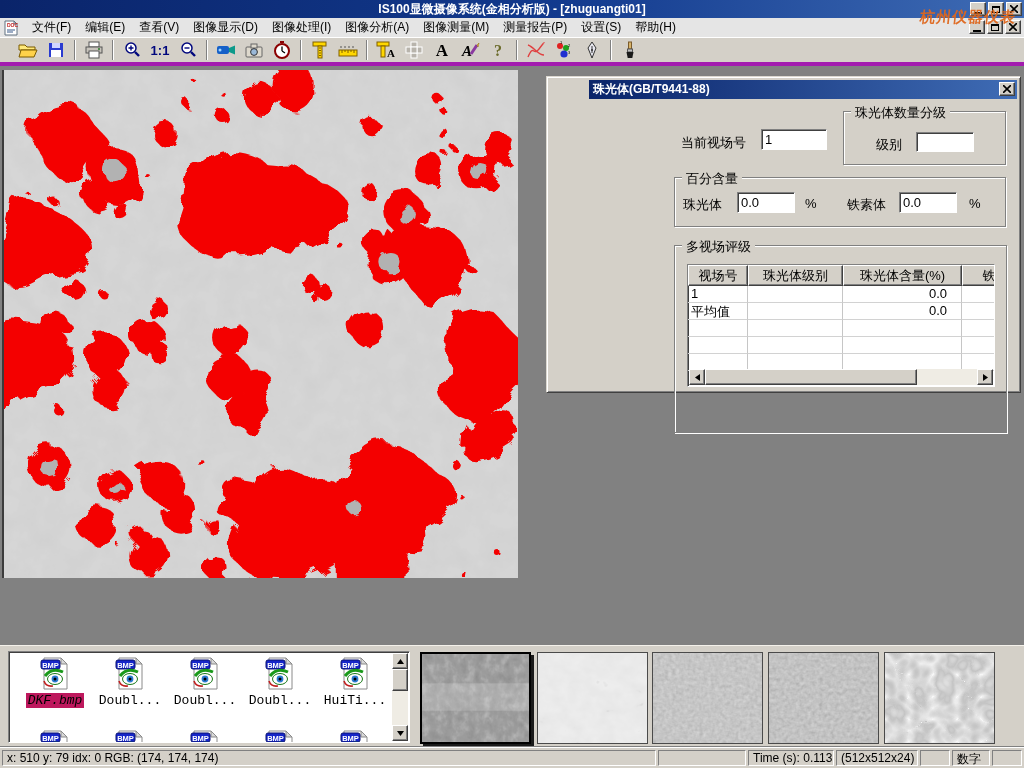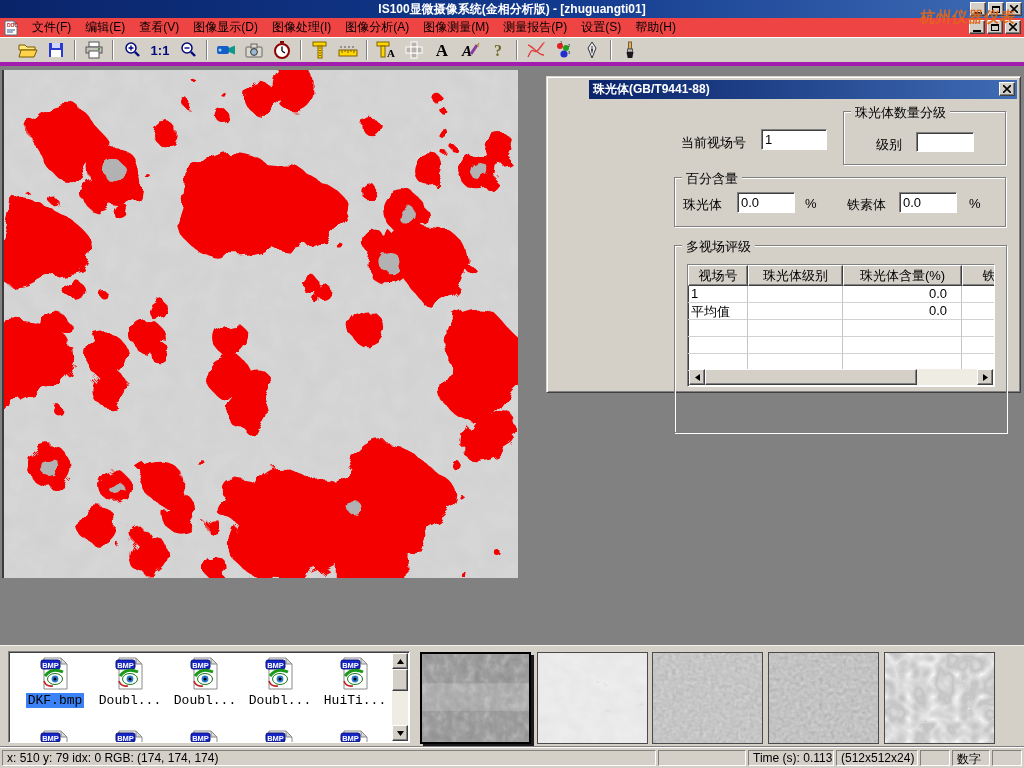--- a/index.html
+++ b/index.html
@@ -17,21 +17,21 @@
   .titlebar{position:absolute;left:0;top:0;width:1024px;height:18px;
     background:linear-gradient(90deg,#0a246a 0%,#123a8e 55%,#3f6cb5 100%);
     display:flex;align-items:center;color:#fff;font-weight:bold;font-size:12px;flex-direction:column;}
   .titlebar .appicon{width:16px;height:14px;margin:0 4px 0 2px;}
   .winbtns{position:absolute;right:2px;top:2px;display:flex;gap:2px;}
   .wbtn{width:16px;height:14px;display:flex;align-items:center;justify-content:center;}
   .glyph-min{width:8px;height:2px;background:#000;margin-top:7px;}
   .glyph-restore{width:8px;height:7px;border:1px solid #000;border-top:2px solid #000;background:#d4d0c8;}
 
   
-  .menubar{position:absolute;left:0;top:18px;width:1024px;height:20px;background:#ef4444;
+  .menubar{position:absolute;left:0;top:18px;width:1024px;height:20px;background:#e5e5e5;
     display:flex;align-items:center;border-bottom:1px solid #fff;}
   .docicon{width:16px;height:16px;margin:0 6px 0 3px;}
   .mitem{padding:2px 7px;white-space:nowrap;}
   .mdibtns{position:absolute;right:3px;top:2px;display:flex;gap:2px;}
 
   .watermark{position:absolute;right:8px;top:8px;z-index:60;color:#df671d;
     font-size:15px;font-weight:bold;transform:skewX(-6deg);letter-spacing:1px;opacity:.95;}
 
   
   .toolbar{position:absolute;left:0;top:38px;width:1024px;height:28px;background:#d4d0c8;
@@ -78,21 +78,21 @@
   .hthumb{width:212px;height:16px;flex:none;}
 
   
   .filepanel{position:absolute;left:0;top:645px;width:1024px;height:101px;background:#d4d0c8;
     border-top:1px solid #f4f1ea;}
   .filelist{position:absolute;left:8px;top:5px;width:402px;height:92px;background:#fff;
     border:1px solid;border-color:#808080 #fff #fff #808080;box-shadow:inset 1px 1px 0 #404040;overflow:hidden;}
   .fitem{position:absolute;width:72px;text-align:center;}
   .fitem svg{width:36px;height:34px;}
   .fname{font-family:"Liberation Mono",monospace;font-size:13px;white-space:nowrap;display:inline-block;padding:0 2px;}
-  .fname.sel{background:#3b82f6;}
+  .fname.sel{background:#be185d;font-style:italic;}
   .vscroll{position:absolute;right:1px;top:1px;width:16px;bottom:1px;background:#efece4;}
   .thumb{position:absolute;top:6px;width:111px;height:92px;border:1px solid #4a4a4a;}
   .thumb.sel{border:2px solid #000;box-shadow:3px 3px 0 #1a1a1a;}
   .thumb svg{width:100%;height:100%;display:block;}
 
   
   .statusbar{position:absolute;left:0;top:746px;width:1024px;height:22px;background:#d4d0c8;
     border-top:1px solid #808080;box-shadow:inset 0 1px 0 #fff;display:flex;align-items:center;
     padding:2px 2px 2px 2px;gap:2px;}
   .spanel{height:16px;border:1px solid;border-color:#808080 #fff #fff #808080;

